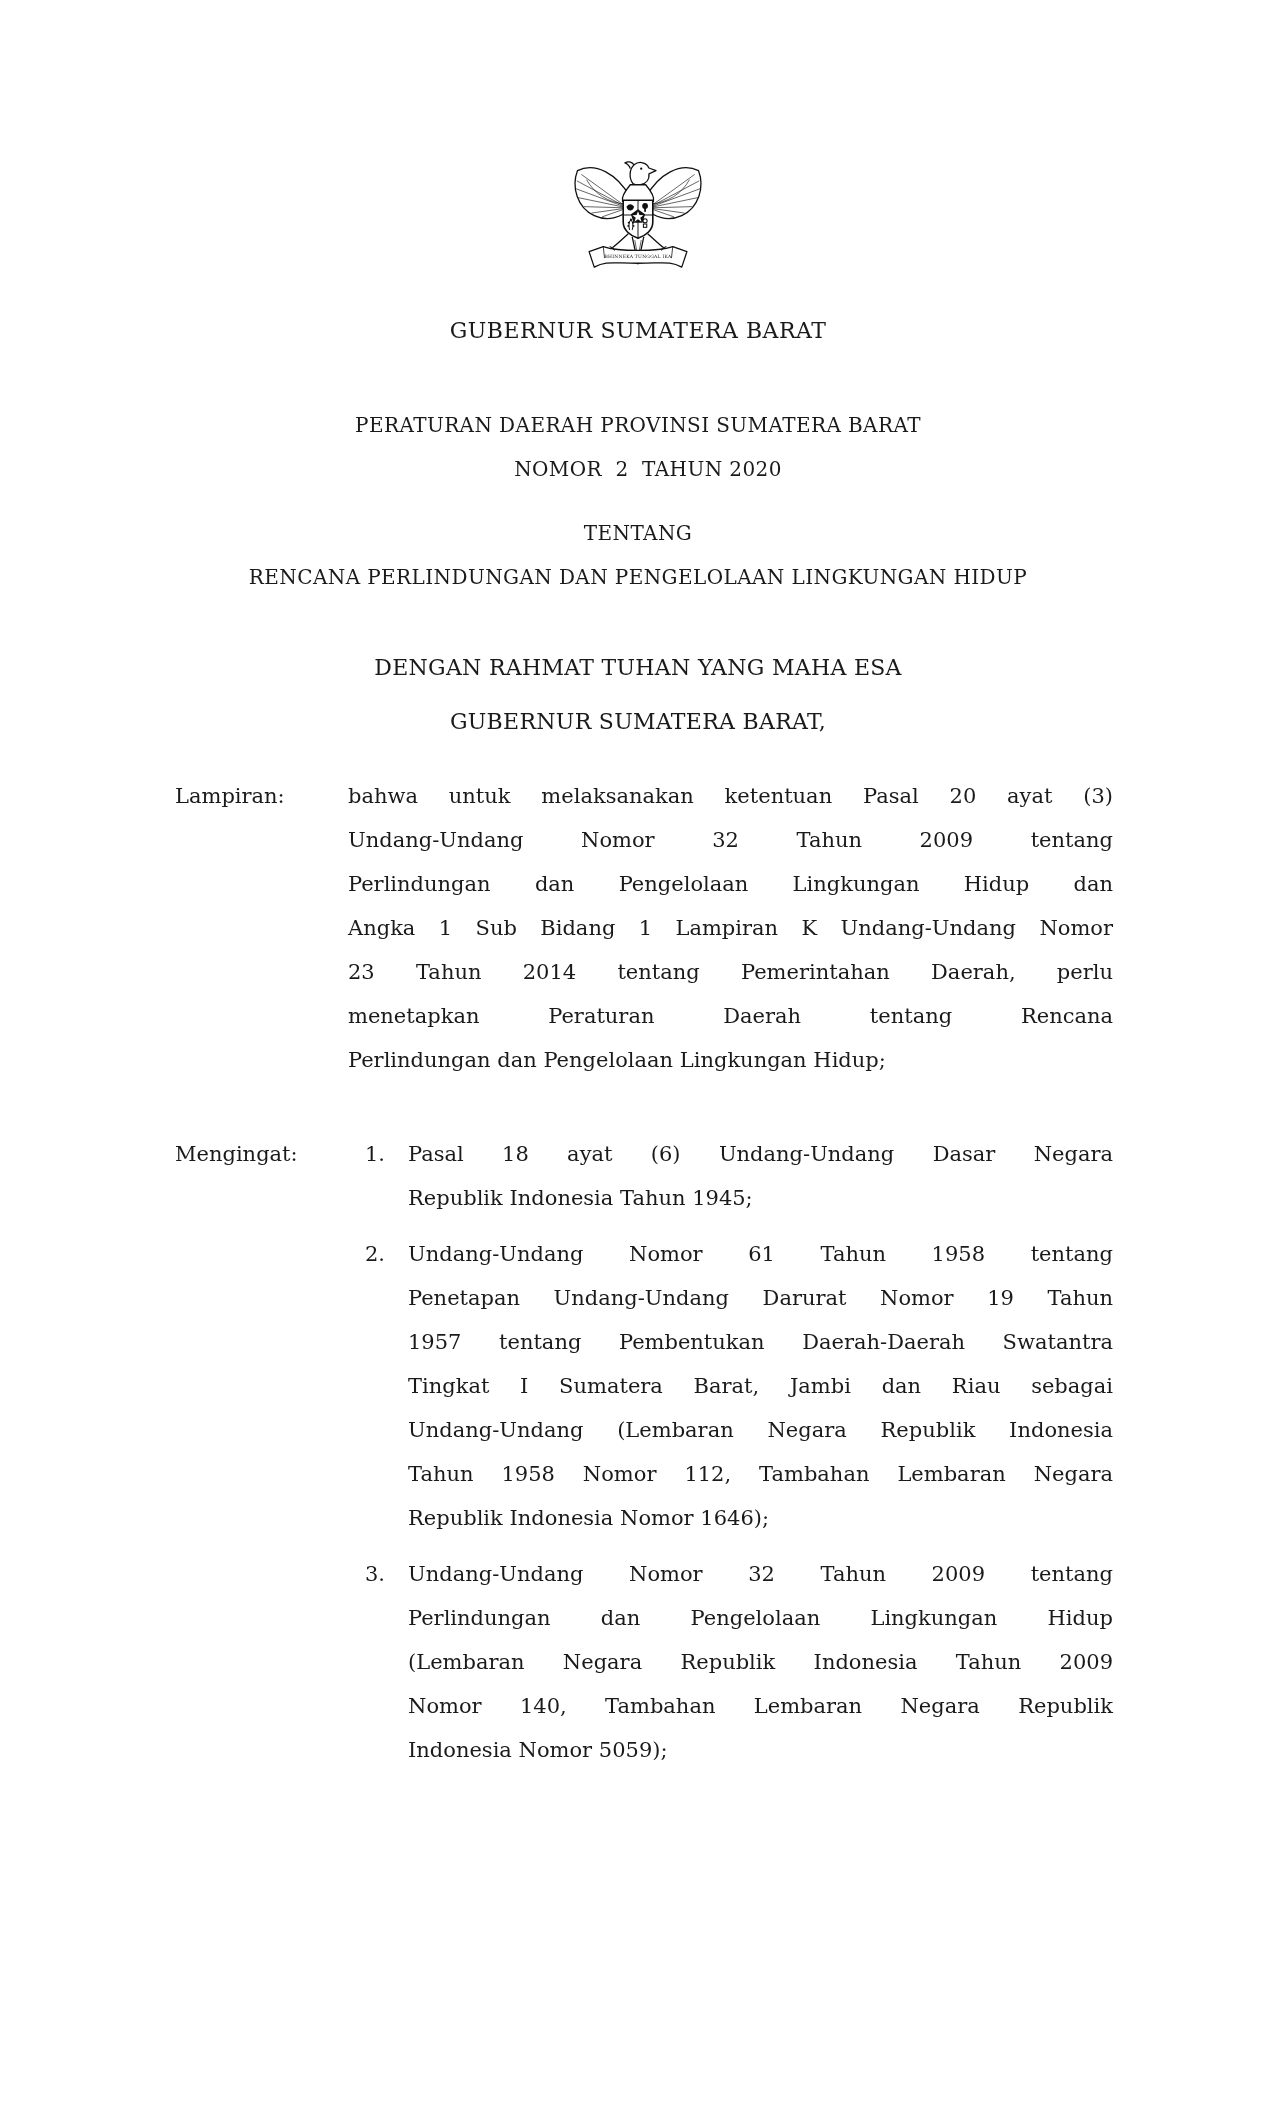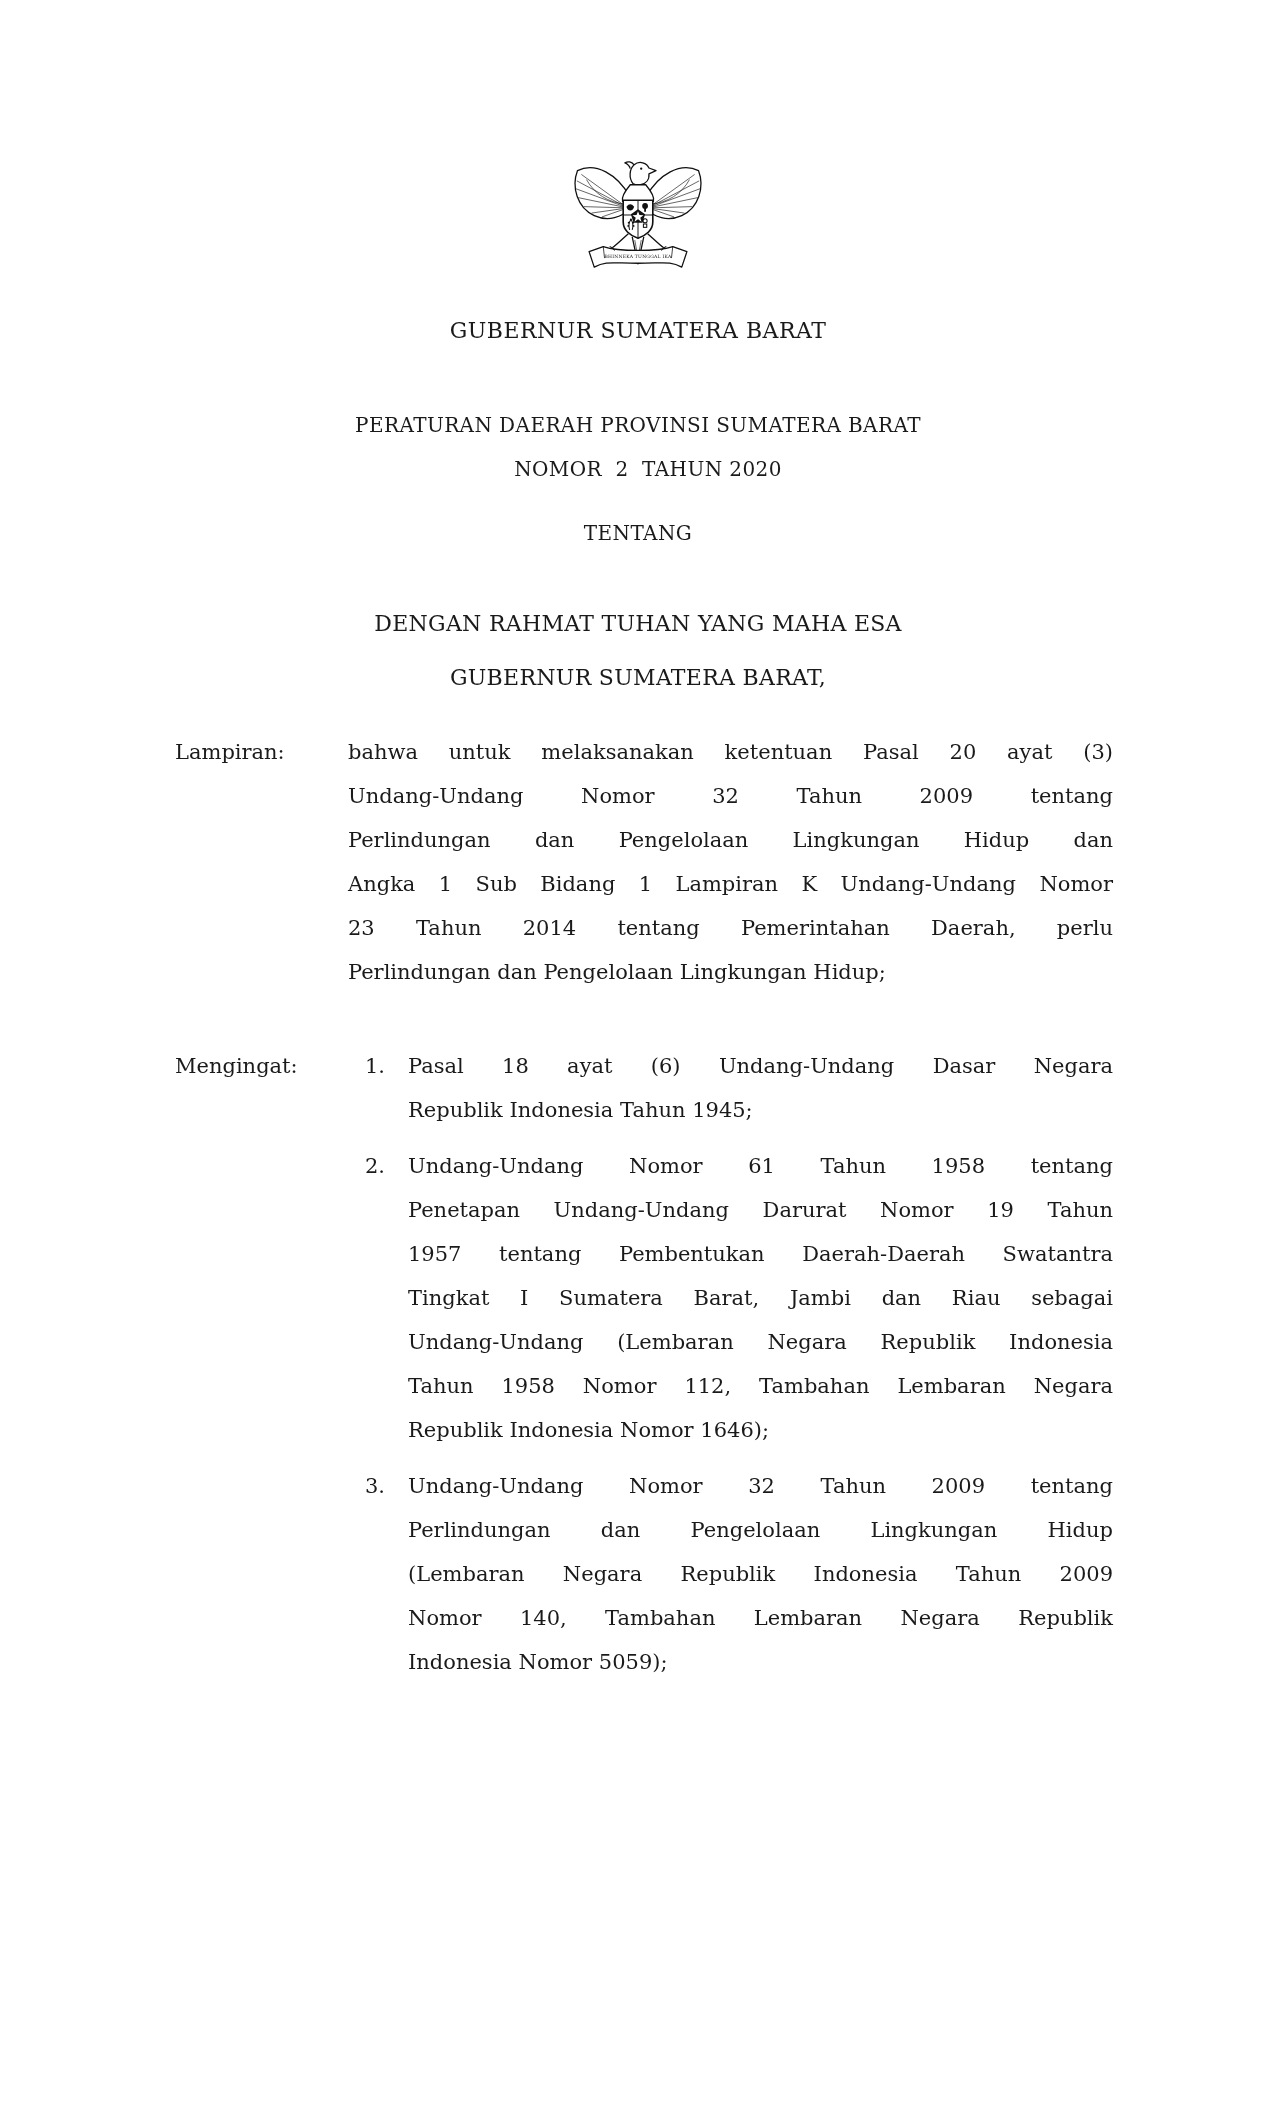--- a/index.html
+++ b/index.html
@@ -125,35 +125,37 @@
       <text x="110" y="168" font-size="7" text-anchor="middle" fill="#111111" letter-spacing="0.4">BHINNEKA TUNGGAL IKA</text>
     </svg>
   </div>
 
   <div class="institution">GUBERNUR SUMATERA BARAT</div>
 
   <div class="title-block">
     <div class="tb">PERATURAN DAERAH PROVINSI SUMATERA BARAT</div>
     <div class="tb nomor">NOMOR  2  TAHUN 2020</div>
     <div class="tb space-above">TENTANG</div>
+    <div class="tb">RENCANA PERLINDUNGAN DAN PENGELOLAAN LINGKUNGAN HIDUP</div>
   </div>
 
   <div class="preamble">
     <div class="invocation">DENGAN RAHMAT TUHAN YANG MAHA ESA</div>
     <div class="authority">GUBERNUR SUMATERA BARAT,</div>
   </div>
 
   <div class="section">
     <div class="label-col">Lampiran:</div>
     <div class="body-col">
       <div class="jline">bahwa untuk melaksanakan ketentuan Pasal 20 ayat (3)</div>
       <div class="jline">Undang-Undang Nomor 32 Tahun 2009 tentang</div>
       <div class="jline">Perlindungan dan Pengelolaan Lingkungan Hidup dan</div>
       <div class="jline">Angka 1 Sub Bidang 1 Lampiran K Undang-Undang Nomor</div>
       <div class="jline">23 Tahun 2014 tentang Pemerintahan Daerah, perlu</div>
+      <div class="jline">menetapkan Peraturan Daerah tentang Rencana</div>
       <div class="jline last">Perlindungan dan Pengelolaan Lingkungan Hidup;</div>
     </div>
   </div>
 
   <div class="section mengingat">
     <div class="label-col">Mengingat:</div>
     <div class="body-col">
 
       <div class="item">
         <div class="num-col">1.</div>

